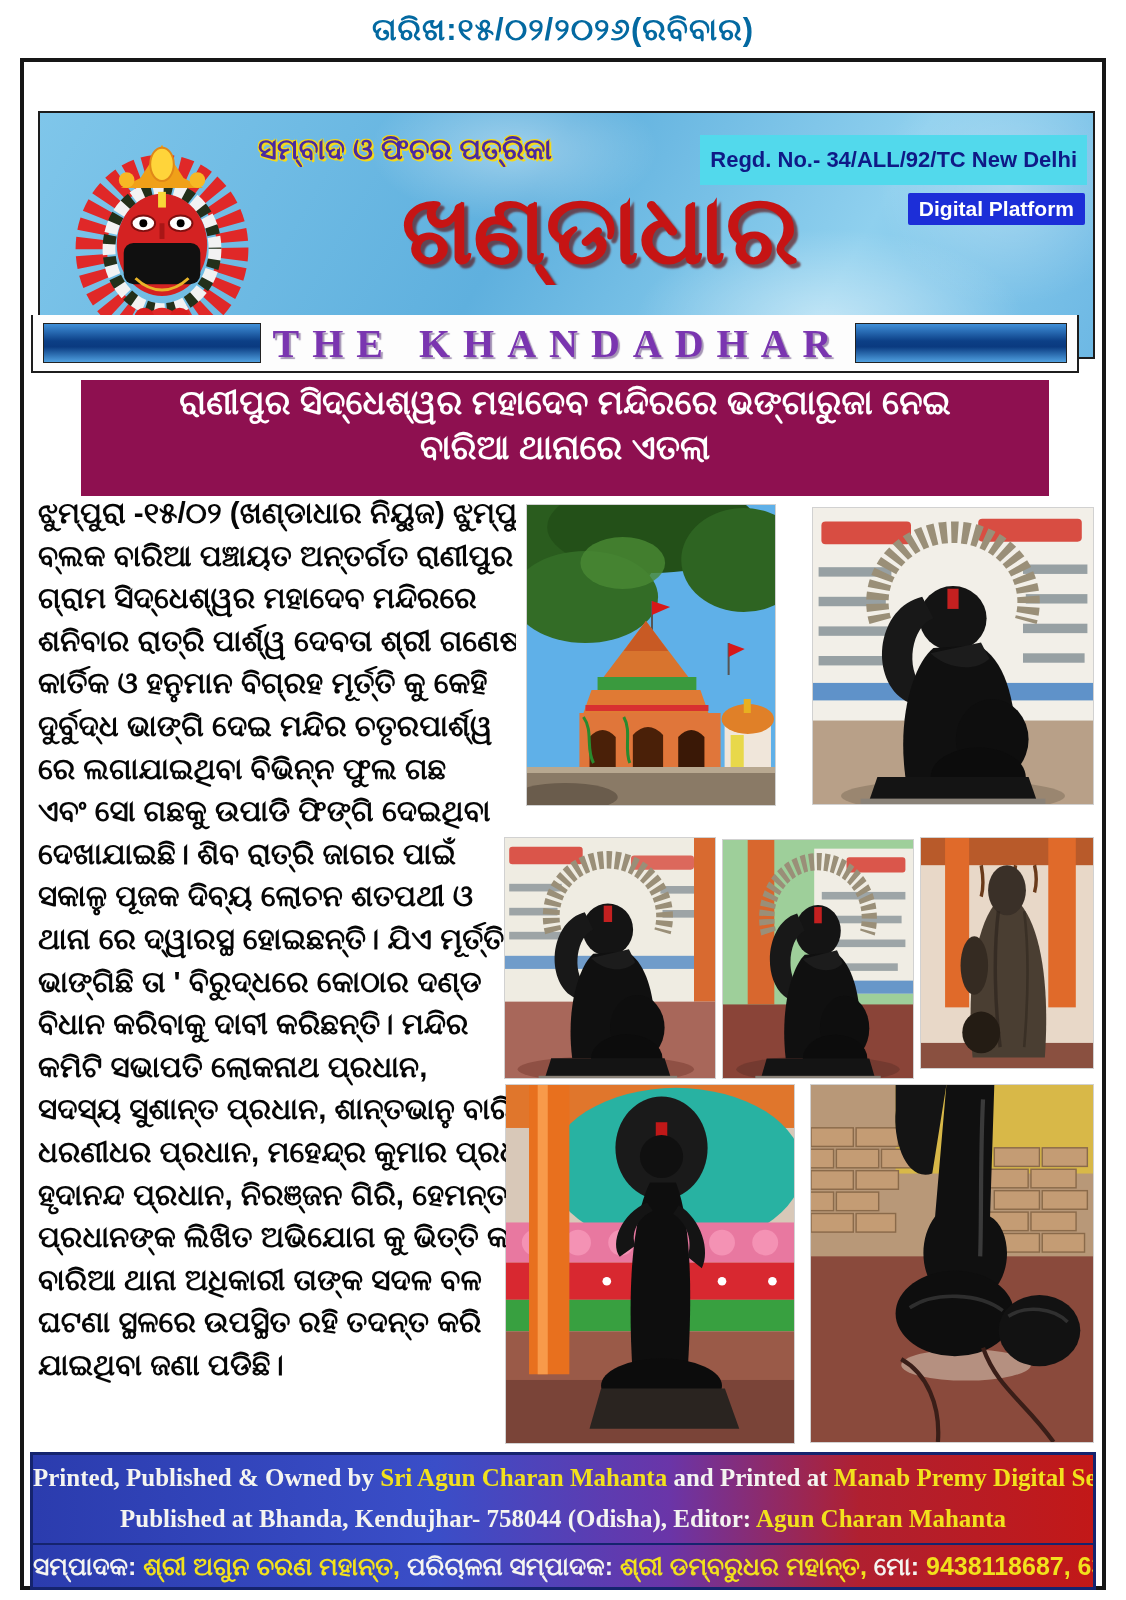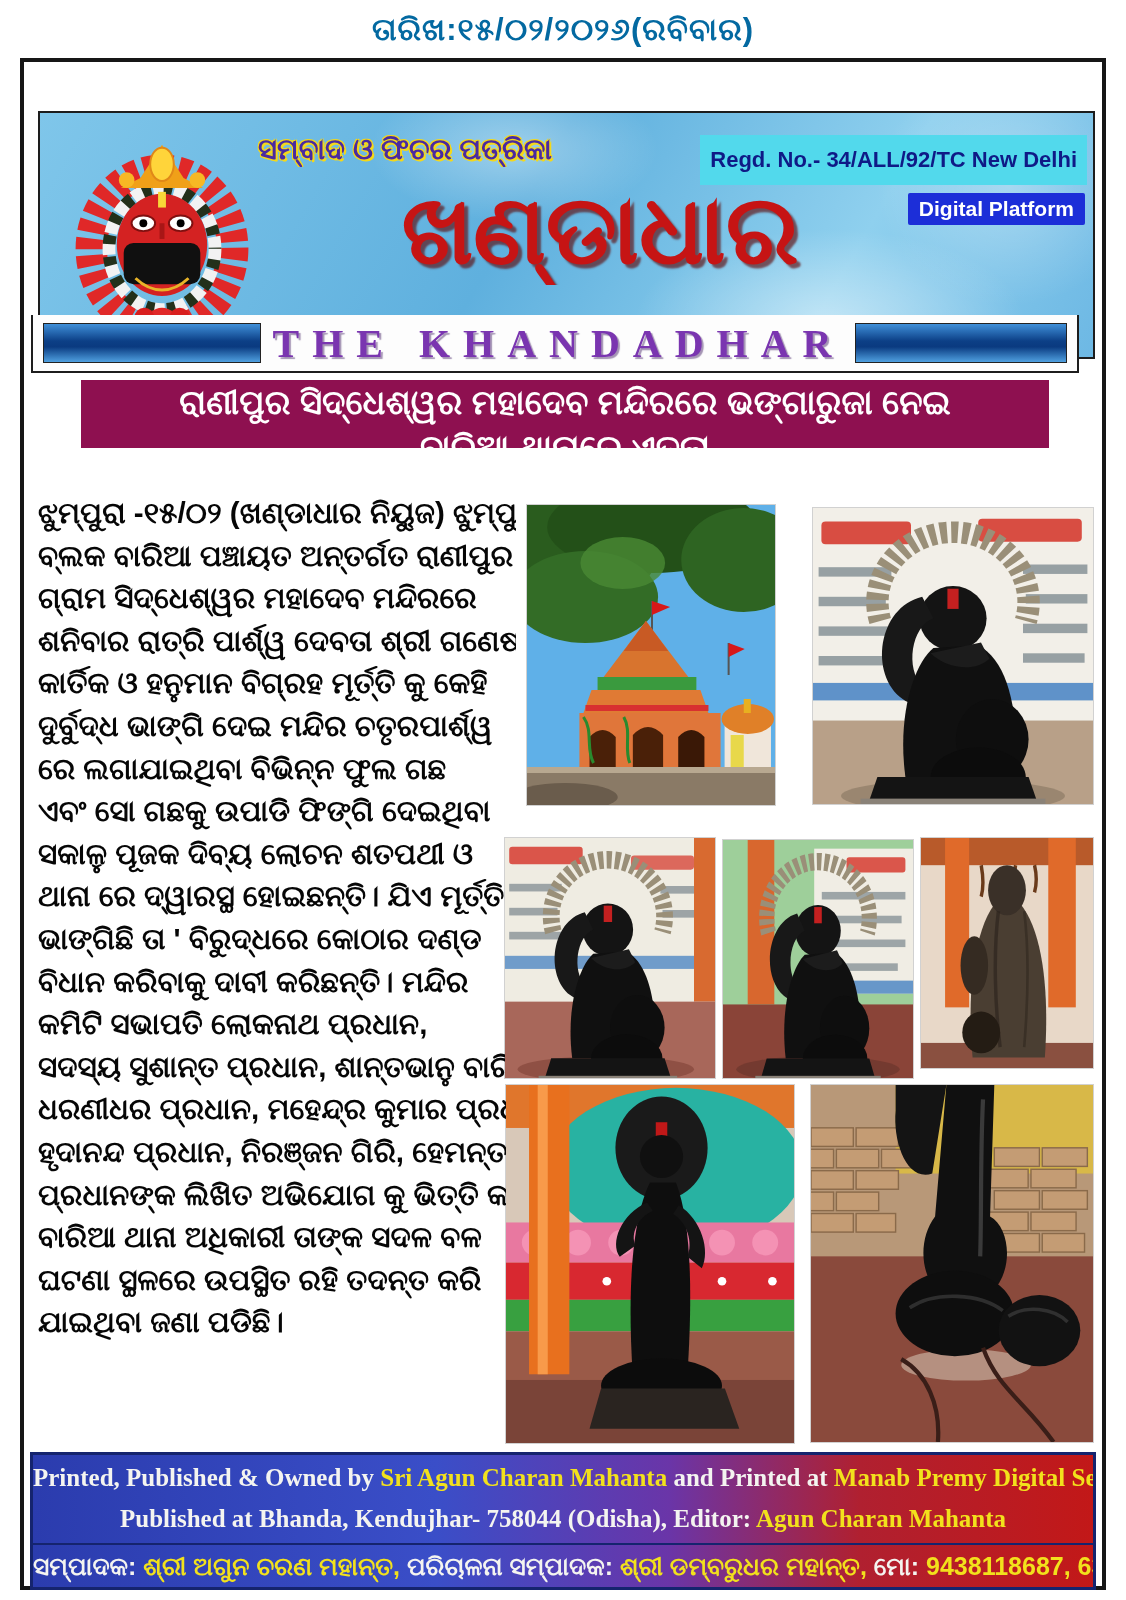--- a/index.html
+++ b/index.html
@@ -58,21 +58,21 @@
   .bar-left{left:10px;width:216px;}
   .bar-right{right:10px;width:210px;}
   .title-en{
     position:absolute;left:235px;right:228px;top:5px;text-align:center;
     font-family:"Liberation Serif", serif;font-weight:bold;font-size:40px;
     letter-spacing:13px;color:#7a35b0;white-space:nowrap;overflow:hidden;
     text-shadow:2px 2px 1px rgba(55,20,90,.45);
   }
   
   .headline{
-    position:absolute;left:57px;top:318px;width:968px;height:68px;
+    position:absolute;left:57px;top:318px;width:968px;height:116px;
     background:#8e1050;color:#ffffff;text-align:center;
     font-size:34px;font-weight:bold;line-height:45px;overflow:hidden;
   }
   .headline div{white-space:nowrap;overflow:hidden;}
   
   .article{position:absolute;left:0;top:418px;width:1070px;height:975px;}
   .text-col{position:absolute;left:14px;top:16px;width:478px;overflow:hidden;}
   .text-col .ln{
     height:42.6px;font-size:29.5px;font-weight:bold;color:#060606;
     white-space:nowrap;overflow:hidden;
@@ -169,20 +169,21 @@
   <div class="article">
     <div class="text-col">
       <div class="ln">ଝୁମ୍ପୁରା -୧୫/୦୨ (ଖଣ୍ଡାଧାର ନିୟୁଜ) ଝୁମ୍ପୁରା</div>
       <div class="ln">ବ୍ଲକ ବାରିଆ ପଞ୍ଚାୟତ ଅନ୍ତର୍ଗତ ରାଣୀପୁର</div>
       <div class="ln">ଗ୍ରାମ ସିଦ୍ଧେଶ୍ୱର ମହାଦେବ ମନ୍ଦିରରେ</div>
       <div class="ln">ଶନିବାର ରାତ୍ରି ପାର୍ଶ୍ୱ ଦେବତା ଶ୍ରୀ ଗଣେଷ,</div>
       <div class="ln">କାର୍ତିକ ଓ ହନୁମାନ ବିଗ୍ରହ ମୂର୍ତ୍ତି କୁ କେହି</div>
       <div class="ln">ଦୁର୍ବୁଦ୍ଧ ଭାଙ୍ଗି ଦେଇ ମନ୍ଦିର ଚତୃରପାର୍ଶ୍ୱ</div>
       <div class="ln">ରେ ଲଗାଯାଇଥିବା ବିଭିନ୍ନ ଫୁଲ ଗଛ</div>
       <div class="ln">ଏବଂ ସୋ ଗଛକୁ ଉପାଡି ଫିଙ୍ଗି ଦେଇଥିବା</div>
+      <div class="ln">ଦେଖାଯାଇଛି। ଶିବ ରାତ୍ରି ଜାଗର ପାଇଁ</div>
       <div class="ln">ସକାଳୁ ପୂଜକ ଦିବ୍ୟ ଲୋଚନ ଶତପଥୀ ଓ</div>
       <div class="ln">ଥାନା ରେ ଦ୍ୱାରସ୍ଥ ହୋଇଛନ୍ତି। ଯିଏ ମୂର୍ତ୍ତି</div>
       <div class="ln">ଭାଙ୍ଗିଛି ତା ' ବିରୁଦ୍ଧରେ କୋଠାର ଦଣ୍ଡ</div>
       <div class="ln">ବିଧାନ କରିବାକୁ ଦାବୀ କରିଛନ୍ତି। ମନ୍ଦିର</div>
       <div class="ln">କମିଟି ସଭାପତି ଲୋକନାଥ ପ୍ରଧାନ,</div>
       <div class="ln">ସଦସ୍ୟ ସୁଶାନ୍ତ ପ୍ରଧାନ, ଶାନ୍ତଭାନୁ ବାରିକ</div>
       <div class="ln">ଧରଣୀଧର ପ୍ରଧାନ, ମହେନ୍ଦ୍ର କୁମାର ପ୍ରଧାନ,</div>
       <div class="ln">ହୃଦାନନ୍ଦ ପ୍ରଧାନ, ନିରଞ୍ଜନ ଗିରି, ହେମନ୍ତ</div>
       <div class="ln">ପ୍ରଧାନଙ୍କ ଲିଖିତ ଅଭିଯୋଗ କୁ ଭିତ୍ତି କରି</div>
       <div class="ln">ବାରିଆ ଥାନା ଅଧିକାରୀ ତାଙ୍କ ସଦଳ ବଳ</div>

